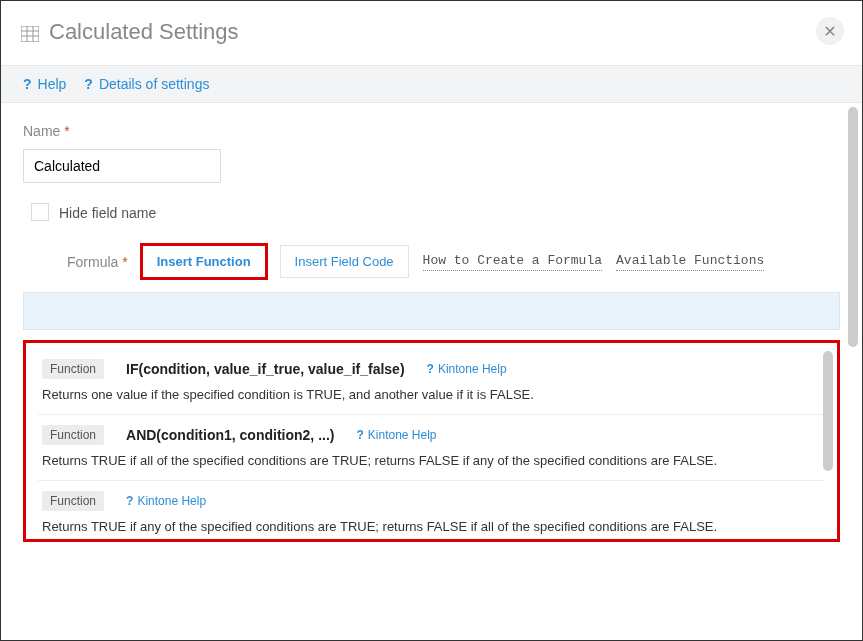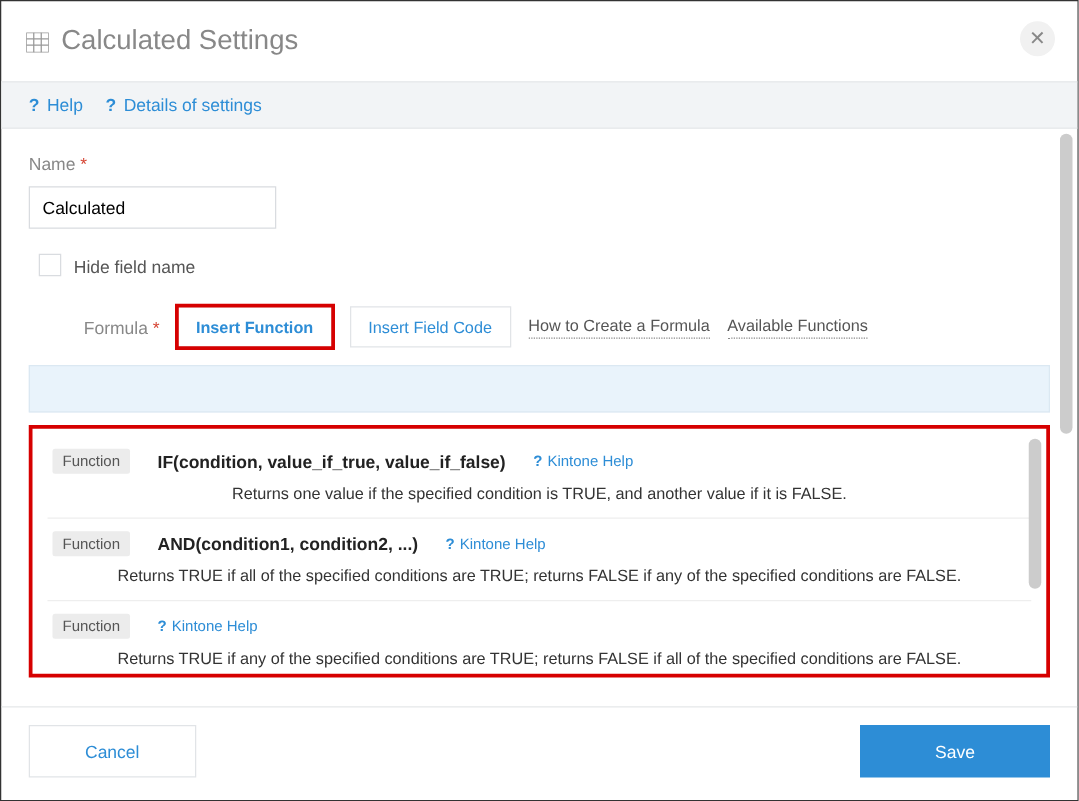--- a/index.html
+++ b/index.html
@@ -145,20 +145,21 @@
     outline: 3px solid #d60000;
     outline-offset: -1px;
     font-weight: bold;
   }
   .link-underline {
     color: #555;
     border-bottom: 1px dotted #888;
     padding-bottom: 2px;
     cursor: pointer;
     font-size: 13px;
+    font-family: Liberation Mono, monospace;
   }
 
   .formula-box {
     margin-top: 14px;
     width: 100%;
     height: 38px;
     background: #e9f3fb;
     border: 1px solid #dbe8f2;
   }
 
@@ -202,21 +203,20 @@
     font-size: 12px;
     display: inline-flex;
     align-items: center;
     gap: 4px;
     cursor: pointer;
   }
   .desc {
     margin-top: 8px;
     font-size: 13px;
     color: #333;
-    text-align: center;
   }
   .func-scroll {
     position: absolute;
     right: 4px;
     top: 8px;
     width: 10px;
     height: 120px;
     background: #ccc;
     border-radius: 5px;
   }
@@ -348,18 +348,14 @@
           </div>
 
         </div>
         <div class="func-scroll"></div>
       </div>
 
     </div>
     <div class="scrollbar-main"></div>
   </div>
 
-  <div class="footer">
-    <button class="btn-cancel">Cancel</button>
-    <button class="btn-save">Save</button>
-  </div>
 
 </div>
 
 </body></html>

